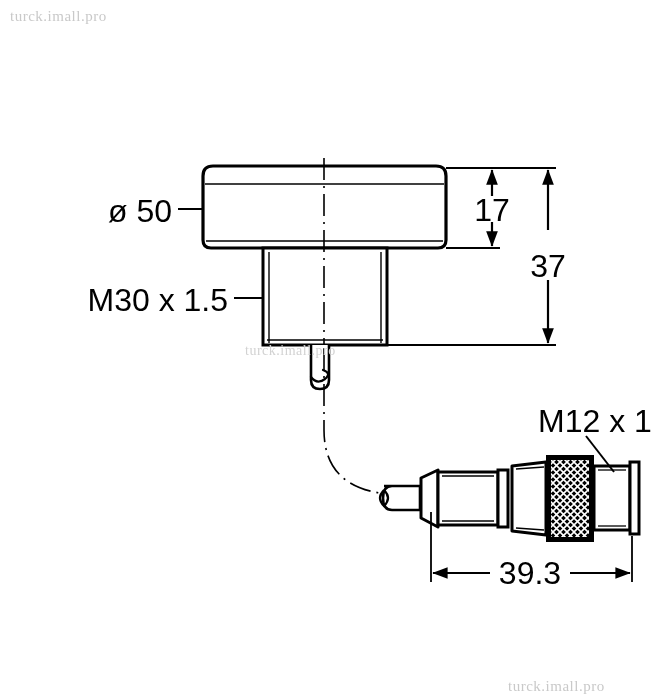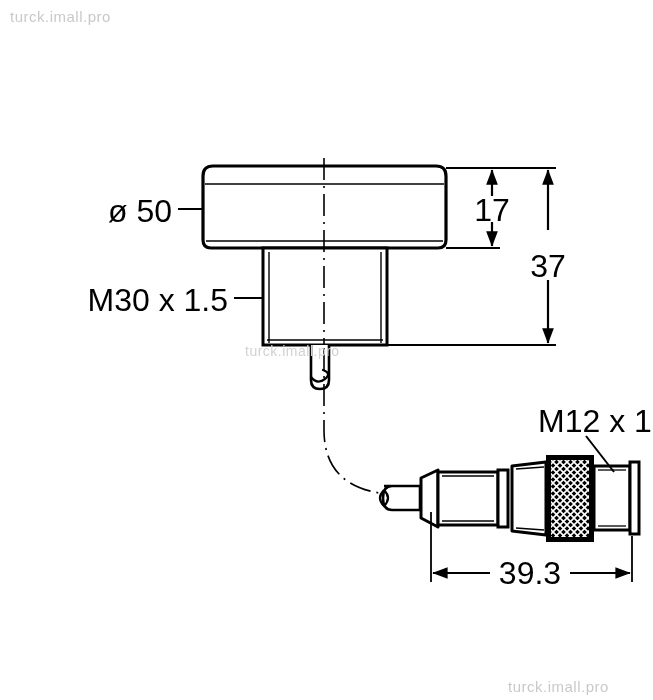--- a/index.html
+++ b/index.html
@@ -21,21 +21,21 @@
   #drawing-svg {
     position: absolute;
     left: 0;
     top: 0;
     width: 653px;
     height: 700px;
     display: block;
   }
   .wm {
     position: absolute;
-    font-family: Liberation Sans, sans-serif;
+    font-family: Liberation Serif, serif;
     color: #c9c9c9;
     white-space: pre;
     user-select: none;
   }
   #wm-top    { left: 10px;  top: 8px;   font-size: 15px; letter-spacing: 0.5px; }
   #wm-mid    { left: 245px; top: 343px; font-size: 14px; letter-spacing: 0.5px; color: #d2d2d2; }
   #wm-bottom { left: 508px; top: 678px; font-size: 15px; letter-spacing: 0.5px; }
 </style>
 </head>
 <body>

